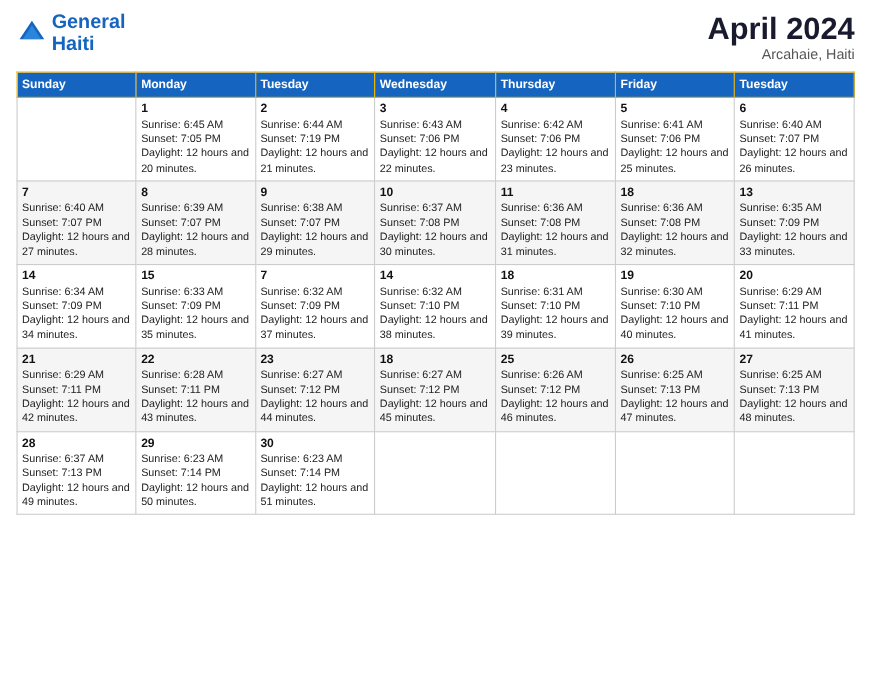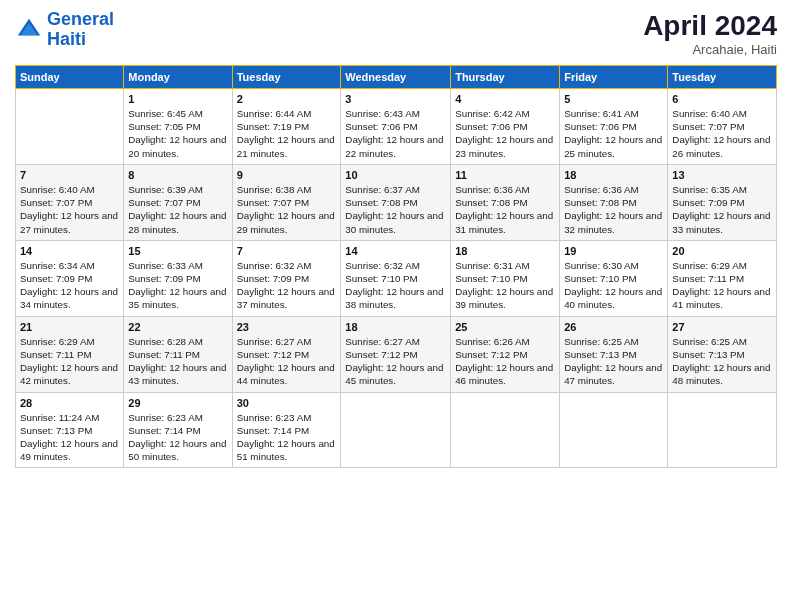--- a/index.html
+++ b/index.html
@@ -321,21 +321,21 @@
             <div class="cell-date">27</div>
             <div class="cell-info">Sunrise: 6:25 AM
 Sunset: 7:13 PM
 Daylight: 12 hours
 and 48 minutes.</div>
           </td>
         </tr>
         <tr class="row-white">
           <td>
             <div class="cell-date">28</div>
-            <div class="cell-info">Sunrise: 11:24 AM
+            <div class="cell-info">Sunrise: 6:37 AM
 Sunset: 7:13 PM
 Daylight: 12 hours
 and 49 minutes.</div>
           </td>
           <td>
             <div class="cell-date">29</div>
             <div class="cell-info">Sunrise: 6:23 AM
 Sunset: 7:14 PM
 Daylight: 12 hours
 and 50 minutes.</div>

